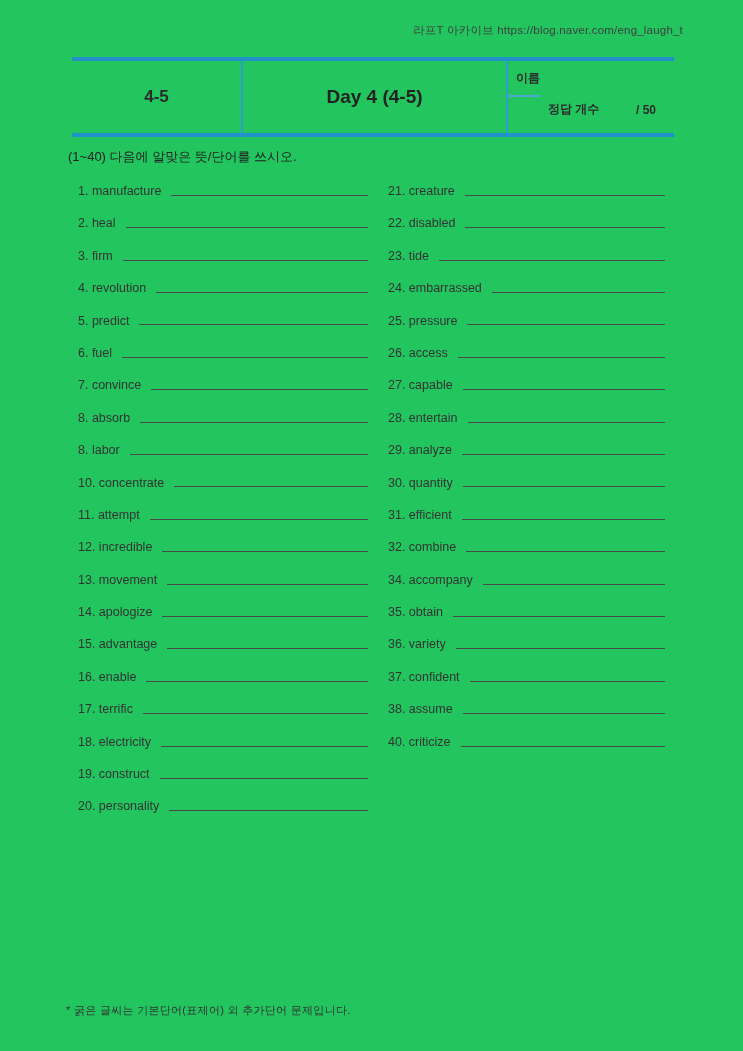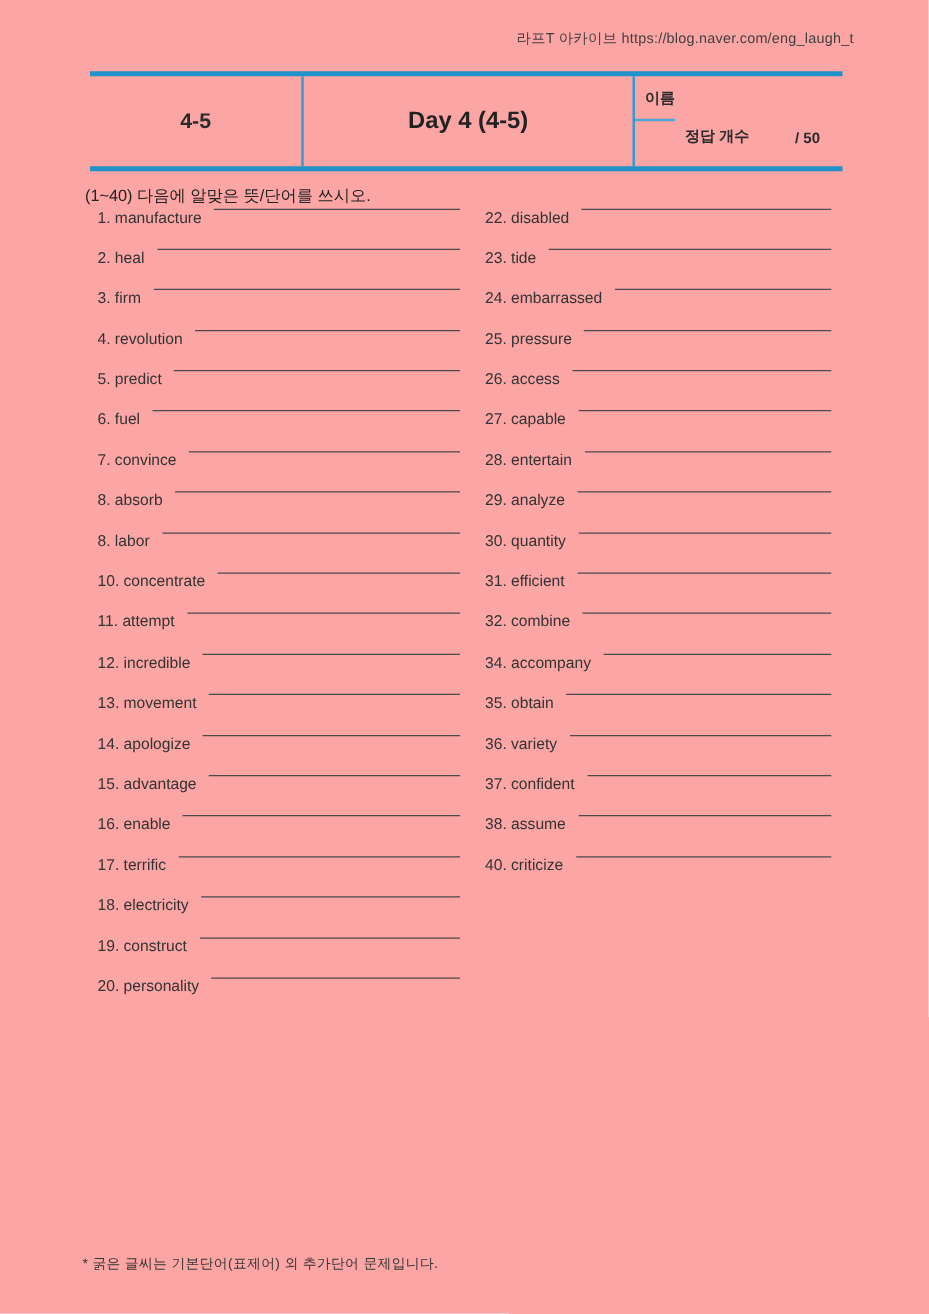--- a/index.html
+++ b/index.html
@@ -1,19 +1,19 @@
 <!DOCTYPE html>
 <html><head>
 <meta charset="utf-8">
 <style>
   * { margin:0; padding:0; box-sizing:border-box; }
   html,body { background:#ffffff; }
   body { font-family:"Liberation Sans","DejaVu Sans",sans-serif; color:#333; }
   .page {
-    position:relative; width:743px; height:1051px; background:#fca5a5;
+    position:relative; width:743px; height:1051px; background:#22c55e;
     overflow:hidden; margin:0 auto;padding-left:32px;
   }
   
   .top-link {
     position:absolute; top:23px; right:60px;
     font-size:11.5px; color:#3f3f3f; letter-spacing:0.2px;
   }
   
   .head-table {
     position:absolute; left:72px; top:57px; width:602px; height:80px;
@@ -46,21 +46,21 @@
     font-weight:normal; font-size:13px; color:#222;
   }
   
   .columns {
     position:absolute; left:78px; top:166.5px; width:587px;
     display:flex;
   }
   .col-left  { width:290px; margin-right:20px; }
   .col-right { width:277px; }
   .q-row {
-    height:32.4px; display:flex; align-items:flex-start;
+    height:32.4px; display:flex; align-items:flex-end;
   }
   .q-text {
     font-size:12.5px; color:#333; white-space:nowrap;
     padding-right:10px; line-height:1.15; margin-bottom:0.5px;
   }
   .q-line {
     flex:1; border-bottom:1.3px solid #4a4a4a; margin-bottom:3px;
   }
   
   .footer-note {
@@ -167,20 +167,24 @@
           <span class="q-text">19. construct</span>
           <span class="q-line"></span>
         </div>
         <div class="q-row">
           <span class="q-text">20. personality</span>
           <span class="q-line"></span>
         </div>
       </div>
     <div class="col-right">
         <div class="q-row">
+          <span class="q-text">21. creature</span>
+          <span class="q-line"></span>
+        </div>
+        <div class="q-row">
           <span class="q-text">22. disabled</span>
           <span class="q-line"></span>
         </div>
         <div class="q-row">
           <span class="q-text">23. tide</span>
           <span class="q-line"></span>
         </div>
         <div class="q-row">
           <span class="q-text">24. embarrassed</span>
           <span class="q-line"></span>

